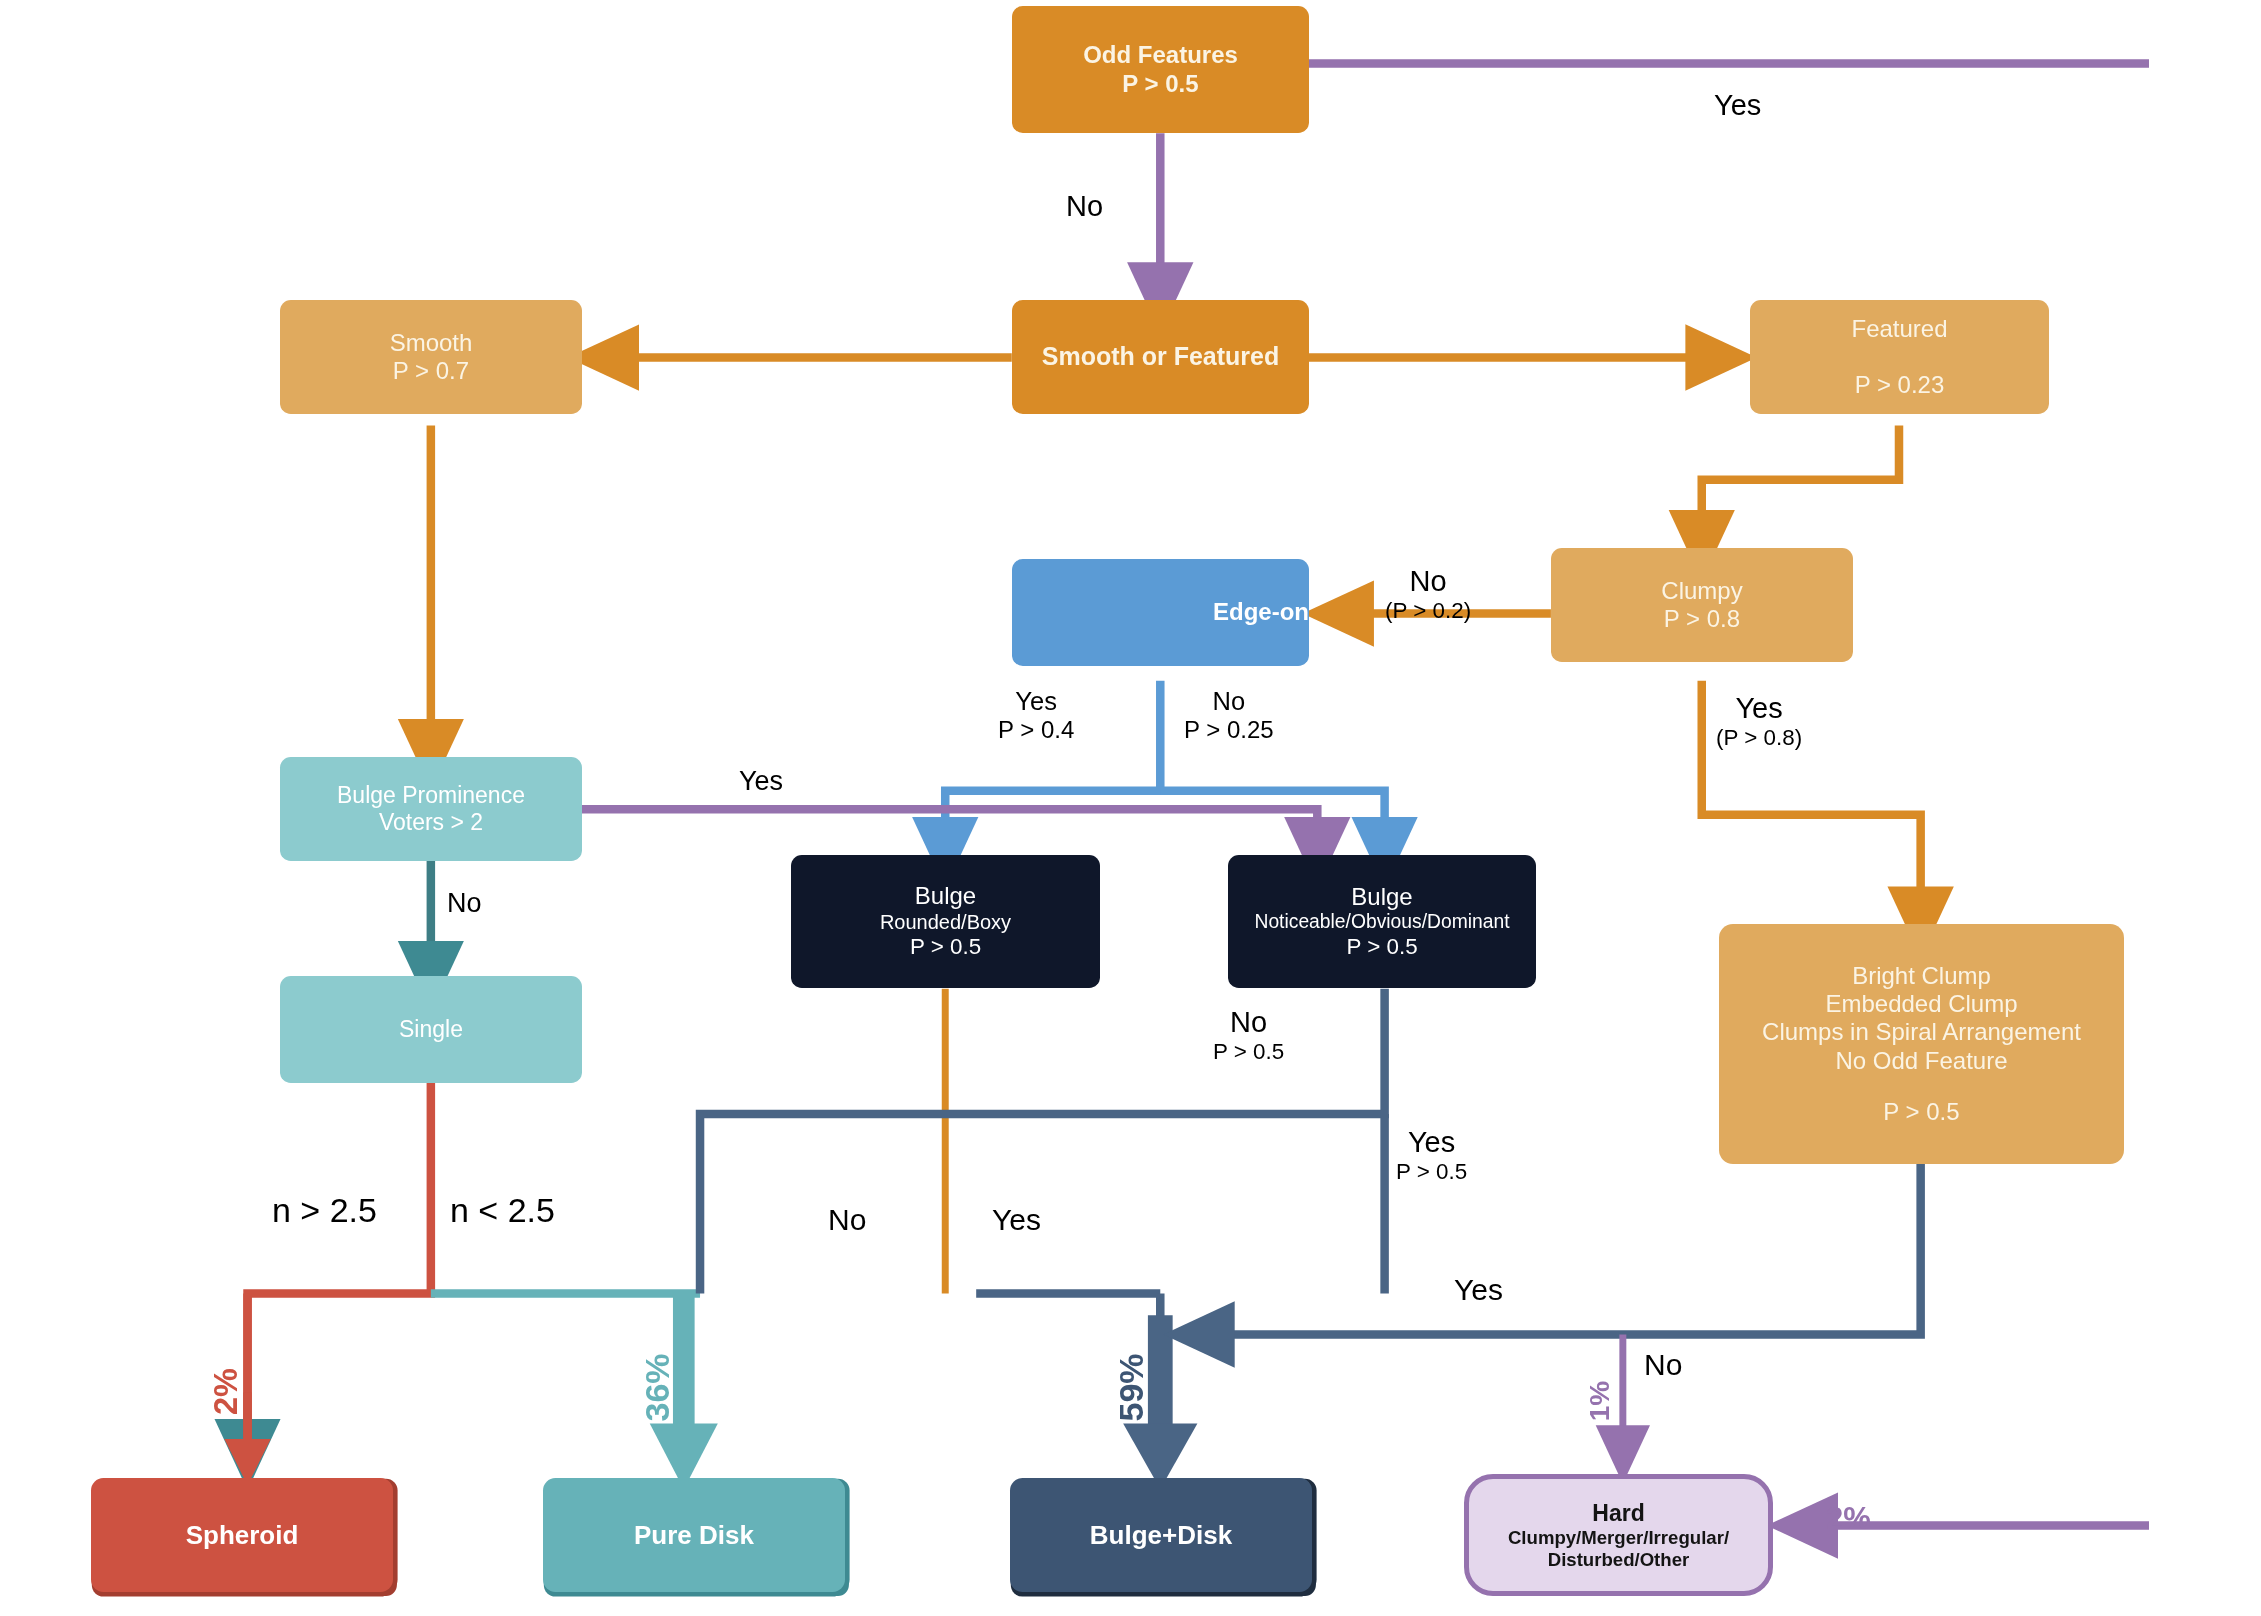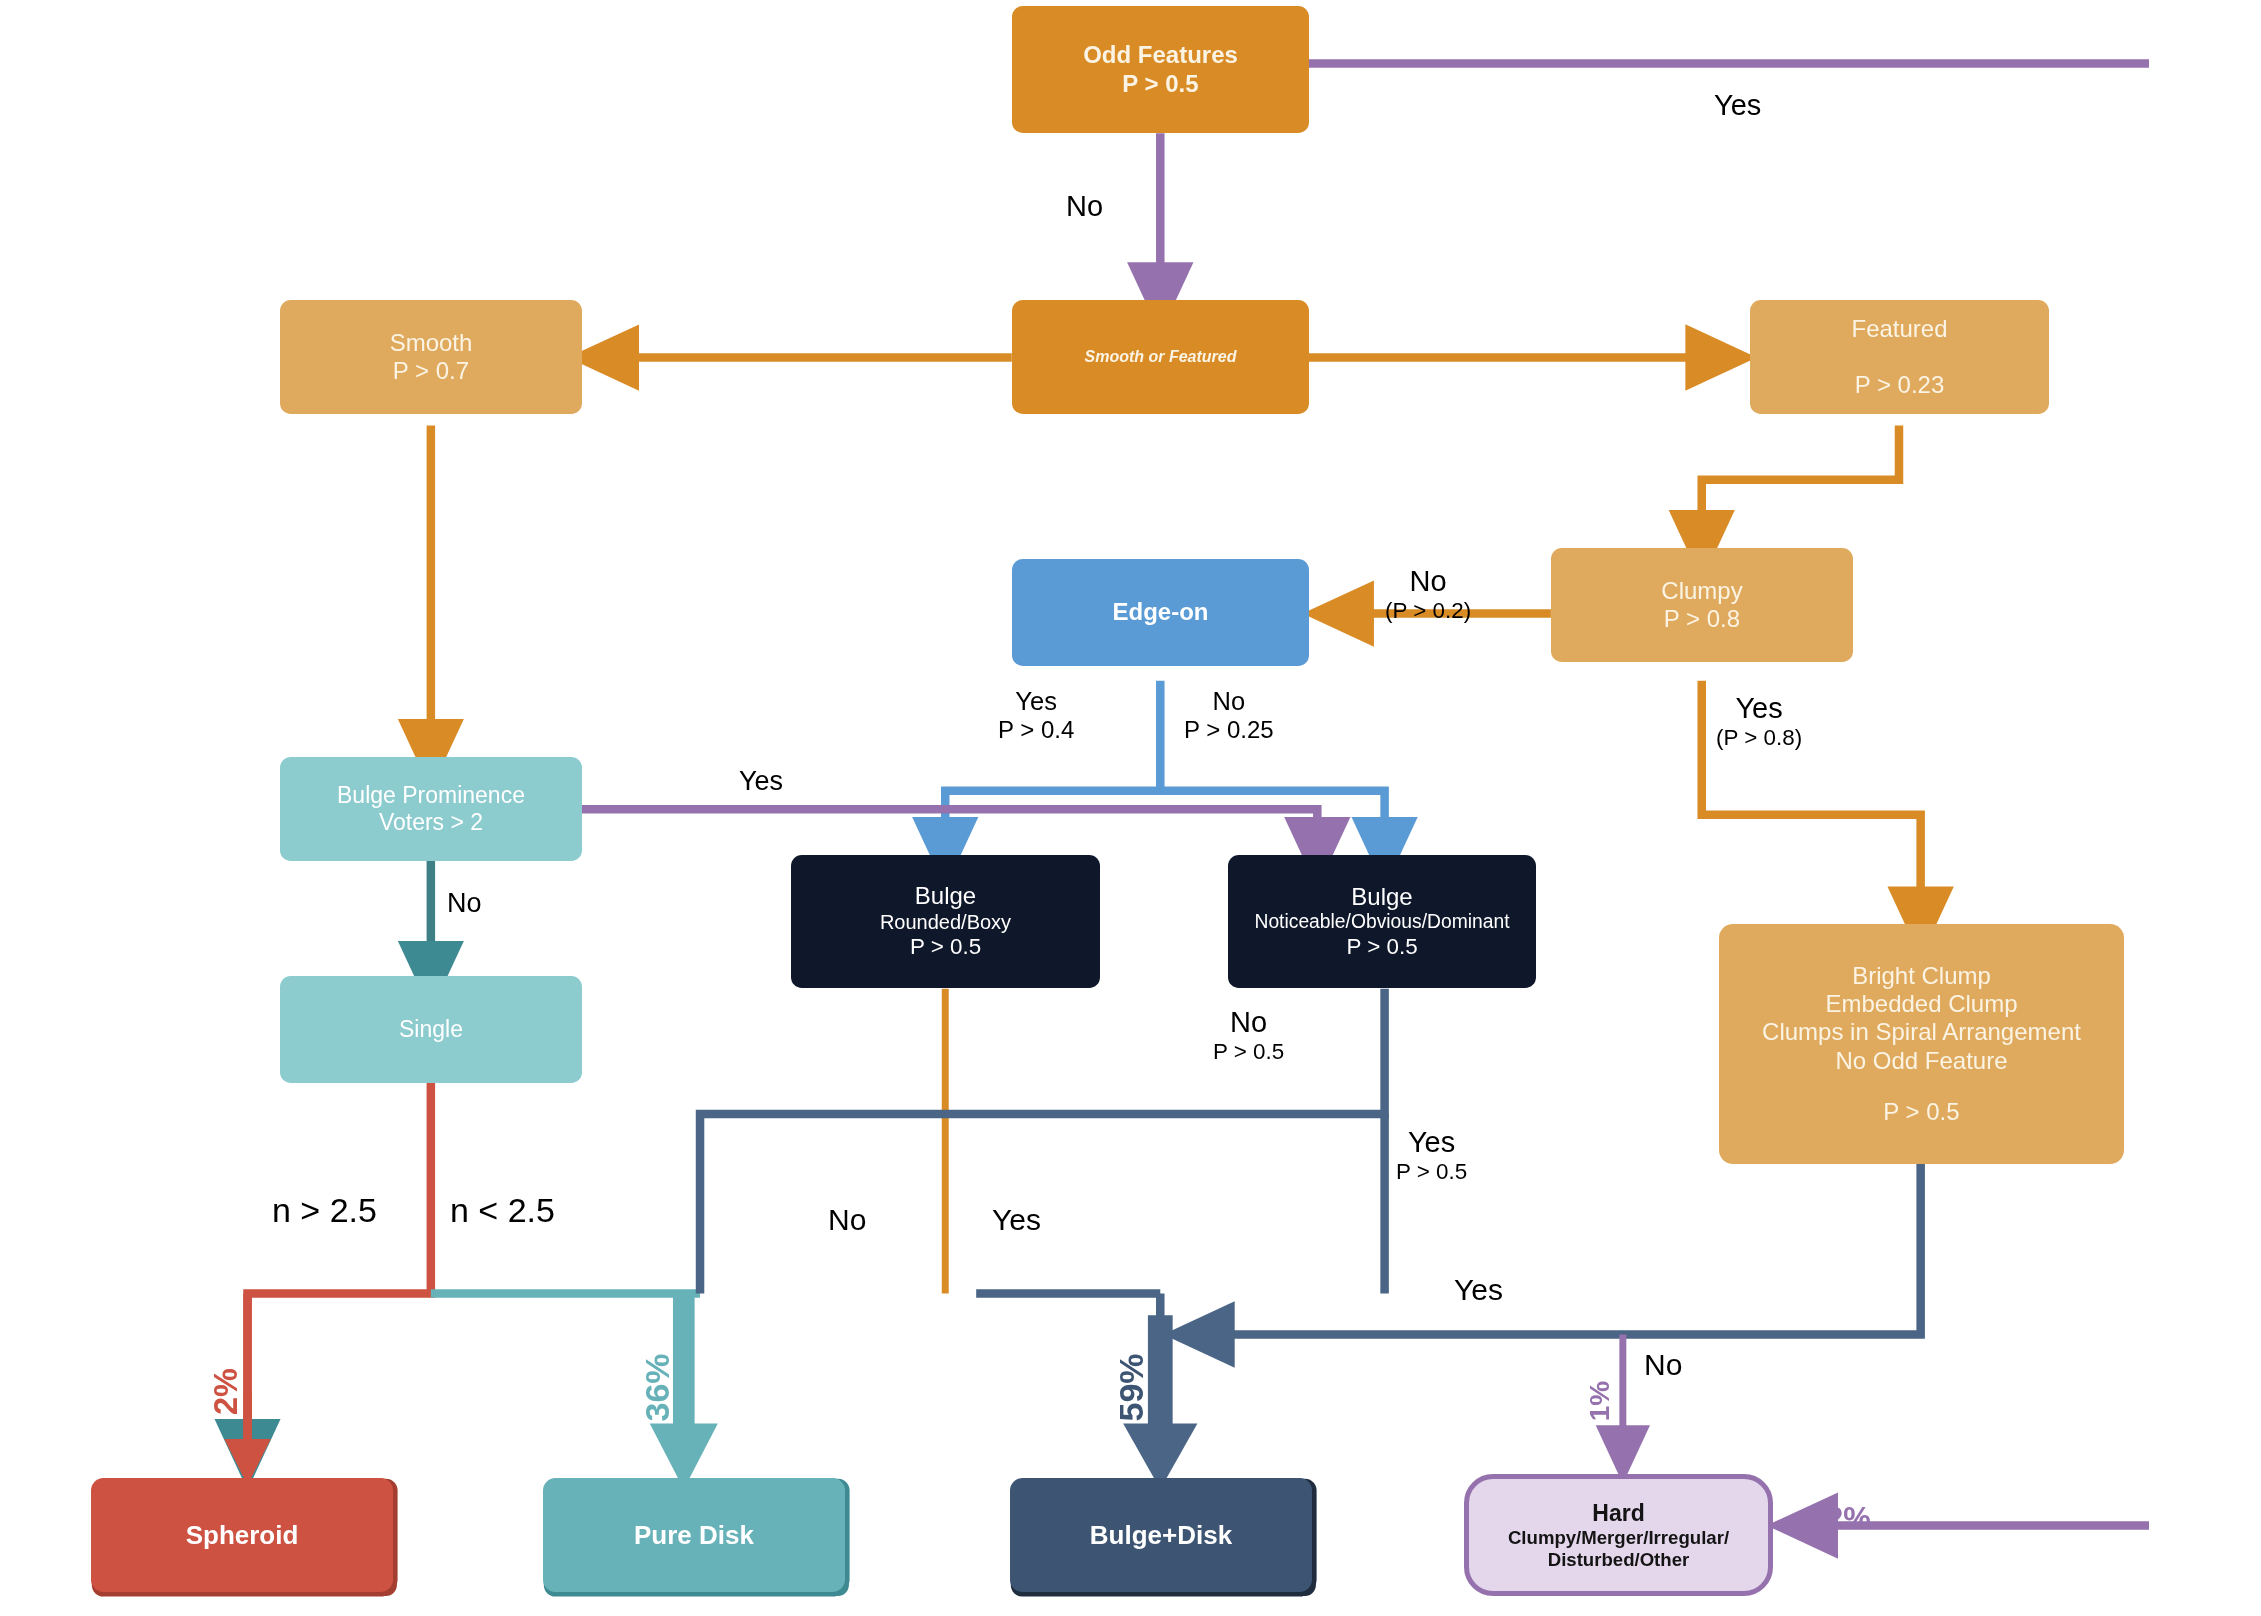--- a/index.html
+++ b/index.html
@@ -6,21 +6,21 @@
   body{font-family:"Liberation Sans", sans-serif;}
   #stage{position:relative;width:2149px;height:1617px;background:#fff;overflow:hidden;}
   svg#edges{position:absolute;left:0;top:0;width:2261px;height:1617px;}
   .node{position:absolute;box-sizing:border-box;display:flex;flex-direction:column;
         align-items:center;justify-content:center;text-align:center;border-radius:10.8px;}
   .node .l1{line-height:1.18;}
   .node .l2{line-height:1.18;}
   .node .l3{line-height:1.18;}
   .dark-orange{background:#D98B26;color:#FBF4E4;font-weight:bold;}
   .lt-orange{background:#E0AA5E;color:#FBF4E4;}
-  .blue{background:#5B9BD5;color:#ffffff;font-weight:bold;}
+  .blue{background:#5B9BD5;color:#ffffff;font-weight:bold;align-items:flex-end;}
   .lt-blue{background:#0f172a;color:#ffffff;}
   .teal{background:#8CCBCE;color:#ffffff;}
   .term{border-radius:12.4px;font-weight:bold;color:#ffffff;}
   .t-spheroid{background:#CD5241;box-shadow:0 5.4px 0 -0.8px #A33E30, 5.4px 0 0 -0.8px #A33E30, 5.4px 5.4px 0 -1.5px #A33E30;}
   .t-puredisk{background:#66B2B8;box-shadow:0 5.4px 0 -0.8px #3E8A92, 5.4px 0 0 -0.8px #3E8A92, 5.4px 5.4px 0 -1.5px #3E8A92;}
   .t-bulgedisk{background:#3D5573;box-shadow:0 5.4px 0 -0.8px #1F2D3F, 5.4px 0 0 -0.8px #1F2D3F, 5.4px 5.4px 0 -1.5px #1F2D3F;}
   .t-hard{background:#E4D7EC;color:#141414;border:5.4px solid #9572AE;border-radius:14px;}
   .elabel{position:absolute;color:#000;font-family:"Liberation Sans", sans-serif;white-space:nowrap;}
   .elabel .big{display:block;text-align:center;}
   .elabel .small{display:block;text-align:center;}
@@ -135,21 +135,21 @@
     <g>
       <path d="M2098 1725 L2098 1880" fill="none" stroke="#9572AE" stroke-width="9" marker-end="url(#ar-purple)"></path>
     </g>
   </svg>
 
   <div class="node dark-orange" style="left:1012px;top:6.2px;width:297px;height:127px;font-size:24px;">
     <span class="l1">Odd Features</span>
     <span class="l2">P &gt; 0.5</span>
   </div>
 
-  <div class="node dark-orange" style="left:1012px;top:300px;width:297px;height:114px;font-size:16px;font-style:italic;">
+  <div class="node dark-orange" style="left:1012px;top:300px;width:297px;height:114px;font-size:25px;">
     <span class="l1">Smooth or Featured</span>
   </div>
 
   <div class="node lt-orange" style="left:280px;top:300px;width:302px;height:114px;font-size:24px;">
     <span class="l1">Smooth</span>
     <span class="l2">P &gt; 0.7</span>
   </div>
 
   <div class="node lt-orange" style="left:1750px;top:300px;width:299px;height:114px;font-size:24px;gap:27px;">
     <span class="l1">Featured</span>

